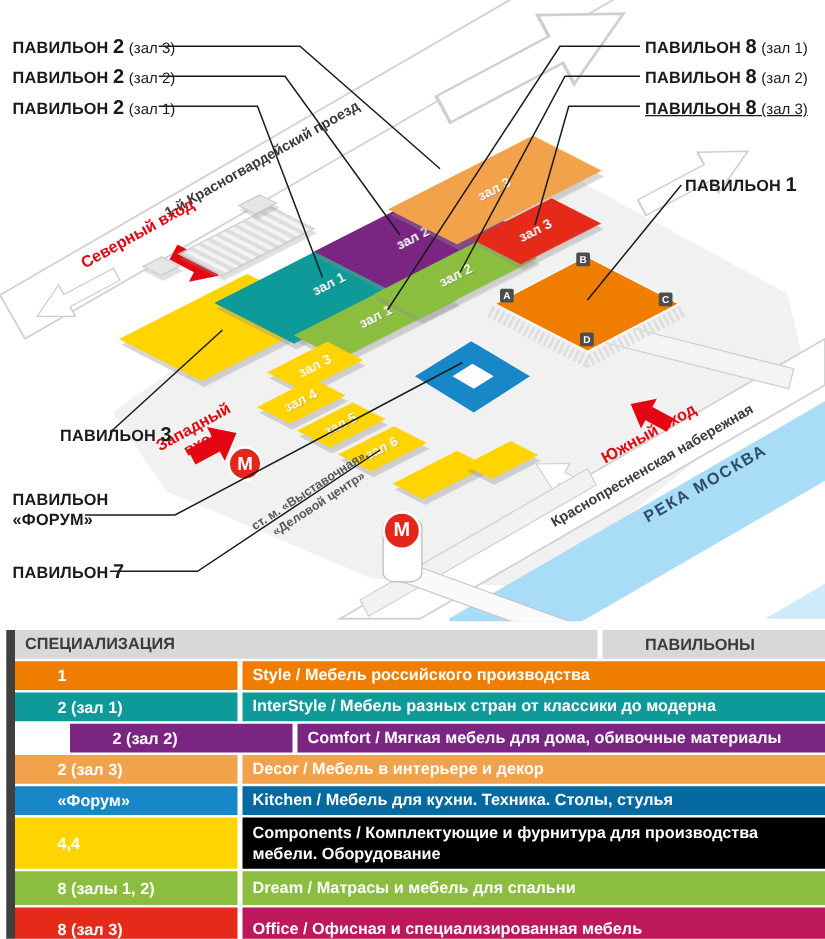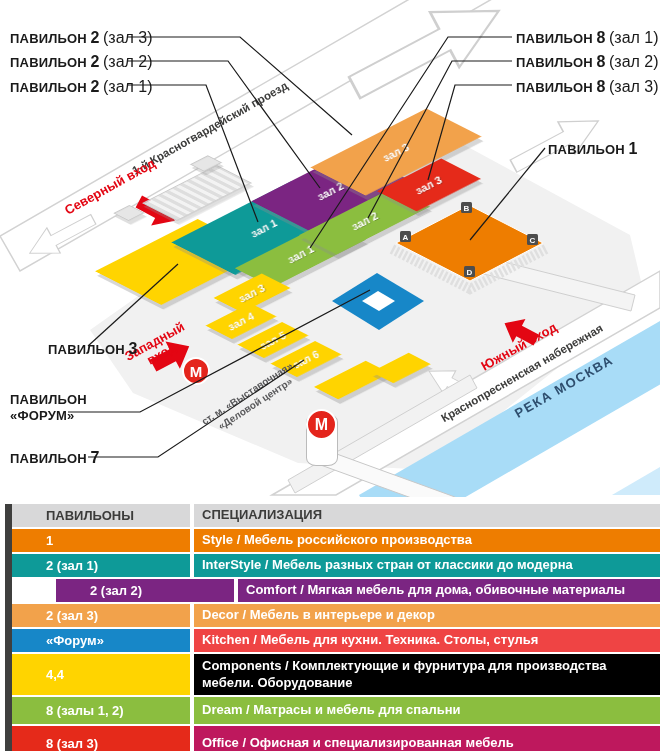--- a/index.html
+++ b/index.html
@@ -23,21 +23,21 @@
   }
   .gray-b{
     position:absolute;transform:rotate(-27deg) skewX(36deg);
     background:#E6E6E6;border:1px solid #C9C9C9;
     filter:drop-shadow(-3px 4px 0 rgba(150,150,150,.3));
   }
   .ribbed{background:repeating-linear-gradient(90deg,#DEDEDE 0 4px,#F3F3F3 4px 8px);}
   .callout{position:absolute;color:#1A1A1A;font-size:13px;white-space:nowrap;}
   .callout b{font-weight:bold;letter-spacing:.2px;}
   .callout .num{font-weight:bold;font-size:16px;}
-  .callout .hallref{font-weight:normal;font-size:16px;color:#1A1A1A;}
+  .callout .hallref{font-weight:normal;font-size:12px;color:#1A1A1A;}
   .rot-txt{position:absolute;text-align:center;transform-origin:center;}
   .red-t{color:#E30613;font-weight:bold;font-size:13px;line-height:1.05;}
   .street-t{color:#3C3C3B;font-weight:bold;font-size:11.5px;white-space:nowrap;}
   .stm-t{color:#58585A;font-weight:bold;font-size:10px;line-height:1.25;white-space:nowrap;}
   .river-t{color:#2E4E6E;font-weight:bold;font-size:13px;letter-spacing:1.5px;white-space:nowrap;}
   .metro-c{
     position:absolute;border-radius:50%;display:flex;align-items:center;justify-content:center;
     color:#fff;font-weight:bold;border:2px solid #fff;box-sizing:border-box;
   }
   .cyl{position:absolute;background:#fff;border:1px solid #BBB;border-radius:10px/8px;}
@@ -180,62 +180,62 @@
   </div>
   <div class="callout" style="left:10px;top:78px;">
     <b>ПАВИЛЬОН</b> <span class="num">2</span> <span class="hallref">(зал 1)</span>
   </div>
   <div class="callout" style="left:516px;top:29px;">
     <b>ПАВИЛЬОН</b> <span class="num">8</span> <span class="hallref">(зал 1)</span>
   </div>
   <div class="callout" style="left:516px;top:53px;">
     <b>ПАВИЛЬОН</b> <span class="num">8</span> <span class="hallref">(зал 2)</span>
   </div>
-  <div class="callout" style="left:516px;top:78px;">
+  <div class="callout" style="left:516px;top:78px;text-decoration:underline;">
     <b>ПАВИЛЬОН</b> <span class="num">8</span> <span class="hallref">(зал 3)</span>
   </div>
   <div class="callout" style="left:548px;top:140px;">
     <b>ПАВИЛЬОН</b> <span class="num">1</span>
   </div>
   <div class="callout" style="left:10px;top:340px;margin-left:38px;">
     <b>ПАВИЛЬОН</b> <span class="num">3</span>
   </div>
   <div class="callout" style="left:10px;top:392px;line-height:1.25;">
     <b>ПАВИЛЬОН</b><br>
     <b>«ФОРУМ»</b>
   </div>
   <div class="callout" style="left:10px;top:449px;">
     <b>ПАВИЛЬОН</b> <span class="num">7</span>
   </div>
 </div>
 
 <div id="legend">
   <div class="lrow lhead" style="height:23px;">
+    <div class="lcell lspec">СПЕЦИАЛИЗАЦИЯ</div>
     <div class="lcell lpav">ПАВИЛЬОНЫ</div>
-    <div class="lcell lspec">СПЕЦИАЛИЗАЦИЯ</div>
   </div>
   <div class="lrow" style="height:23px;">
     <div class="lcell lpav" style="background-color: rgb(238, 125, 0);">1</div>
     <div class="lcell lspec" style="background-color: rgb(238, 125, 0);">Style / Мебель российского производства</div>
   </div>
   <div class="lrow" style="height:23px;">
     <div class="lcell lpav" style="background-color: rgb(14, 154, 152);">2 (зал 1)</div>
     <div class="lcell lspec" style="background-color: rgb(14, 154, 152);">InterStyle / Мебель разных стран от классики до модерна</div>
   </div>
   <div class="lrow" style="height:23px;padding-left:44px;">
     <div class="lcell lpav" style="background-color: rgb(123, 37, 130);">2 (зал 2)</div>
     <div class="lcell lspec" style="background-color: rgb(123, 37, 130);">Comfort / Мягкая мебель для дома, обивочные материалы</div>
   </div>
   <div class="lrow" style="height:23px;">
     <div class="lcell lpav" style="background-color: rgb(242, 162, 75);">2 (зал 3)</div>
     <div class="lcell lspec" style="background-color: rgb(242, 162, 75);">Decor / Мебель в интерьере и декор</div>
   </div>
   <div class="lrow" style="height:23px;">
     <div class="lcell lpav" style="background-color: rgb(23, 135, 200);">«Форум»</div>
-    <div class="lcell lspec" style="background-color: #ef4444;">Kitchen / Мебель для кухни. Техника. Столы, стулья</div>
+    <div class="lcell lspec" style="background-color: #0369a1;">Kitchen / Мебель для кухни. Техника. Столы, стулья</div>
   </div>
   <div class="lrow" style="height:41px;">
     <div class="lcell lpav" style="background-color: rgb(255, 212, 0);">4,4</div>
     <div class="lcell lspec" style="background-color: #000000;">Components / Комплектующие и фурнитура для производства мебели. Оборудование</div>
   </div>
   <div class="lrow" style="height:27px;">
     <div class="lcell lpav" style="background-color: rgb(139, 190, 63);">8 (залы 1, 2)</div>
     <div class="lcell lspec" style="background-color: rgb(139, 190, 63);">Dream / Матрасы и мебель для спальни</div>
   </div>
   <div class="lrow" style="height:34px;">

